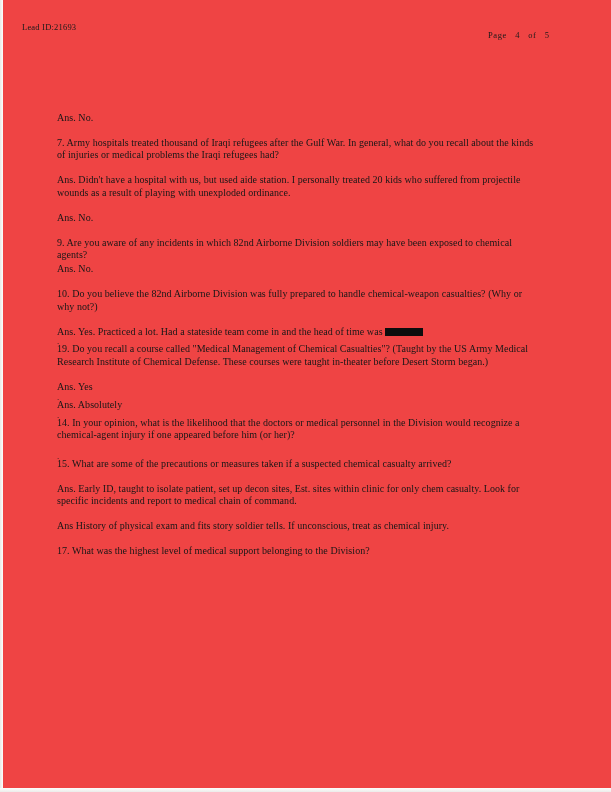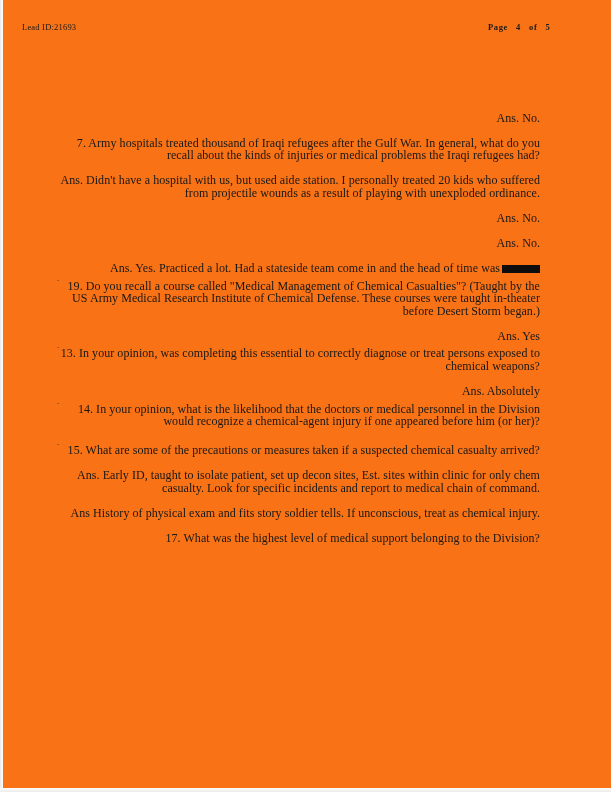--- a/index.html
+++ b/index.html
@@ -8,57 +8,56 @@
     background: #ffffff;
   }
   body {
     font-family: "Liberation Serif", serif;
     color: #1a1a1a;
   }
   .page {
     position: relative;
     width: 611px;
     height: 792px;
-    background: #f97316;
+    background: #ef4444;
     overflow: hidden;
   }
   .header {
     position: absolute;
     top: 22px;
     left: 0;
     width: 611px;
     height: 16px;
     font-size: 8.5px;
   }
   .header .lead {
     position: absolute;
     left: 22px;
     top: 0;
     letter-spacing: 0.2px;
     white-space: nowrap;
   }
   .header .pageno {
     position: absolute;
     left: 488px;
-    top: 0;
+    top: 8px;
     white-space: nowrap;
     letter-spacing: 0.6px;
-    font-weight: bold;
   }
   .body-block {
     position: absolute;
     left: 57px;
     top: 112px;
     width: 483px;
   }
   .para {
-    font-size: 12px;
+    font-size: 10px;
     line-height: 12.4px;
     margin: 0 0 12.6px 0;
-    text-align: right;
+    text-align: left;
     letter-spacing: 0.05px;
     color: #171717;
   }
   .para.ans {
     margin-bottom: 12.6px;
   }
   .para.nogap {
     margin-bottom: 1.5px;
   }
   .redaction {
@@ -121,35 +120,36 @@
 
     <p class="para ans">Ans.  No.</p>
 
     <p class="para">7. Army hospitals treated thousand of Iraqi refugees after the Gulf War.  In general, what do you recall about the kinds of injuries or medical problems the Iraqi refugees had?</p>
 
     <p class="para ans">Ans.  Didn't have a hospital with us, but used aide station.  I personally treated 20 kids who suffered from projectile wounds as a result of playing with unexploded ordinance.</p>
 
 
     <p class="para ans">Ans.  No.</p>
 
+    <p class="para nogap">9. Are you aware of any incidents in which 82nd Airborne Division soldiers may have been exposed to chemical agents?</p>
 
     <p class="para ans">Ans.  No.</p>
 
+    <p class="para">10. Do you believe the 82nd Airborne Division was fully prepared to handle chemical-weapon casualties?  (Why or why not?)</p>
 
     <p class="para nogap"><span>Ans.  Yes.  Practiced a lot.  Had a stateside team come in and the head of time was</span><span class="redaction"></span></p>
     <span class="tickmark">.</span>
 
     <p class="para">19. Do you recall a course called "Medical Management of Chemical Casualties"?  (Taught by the US Army Medical Research Institute of Chemical Defense.  These courses were taught in-theater before Desert Storm began.)</p>
 
 
 
     <p class="para nogap">Ans.  Yes</p>
     <span class="tickmark">.</span>
 
-    <p class="para">13. In your opinion, was completing this essential to correctly diagnose or treat persons exposed to chemical weapons?</p>
 
     <p class="para nogap">Ans.  Absolutely</p>
     <span class="tickmark">.</span>
 
     <p class="para">14. In your opinion, what is the likelihood that the doctors or medical personnel in the Division would recognize a chemical-agent injury if one appeared before him (or her)?</p>
 
     <span class="tickmark">.</span>
 
     <p class="para">15. What are some of the precautions or measures taken if a suspected chemical casualty arrived?</p>
 

